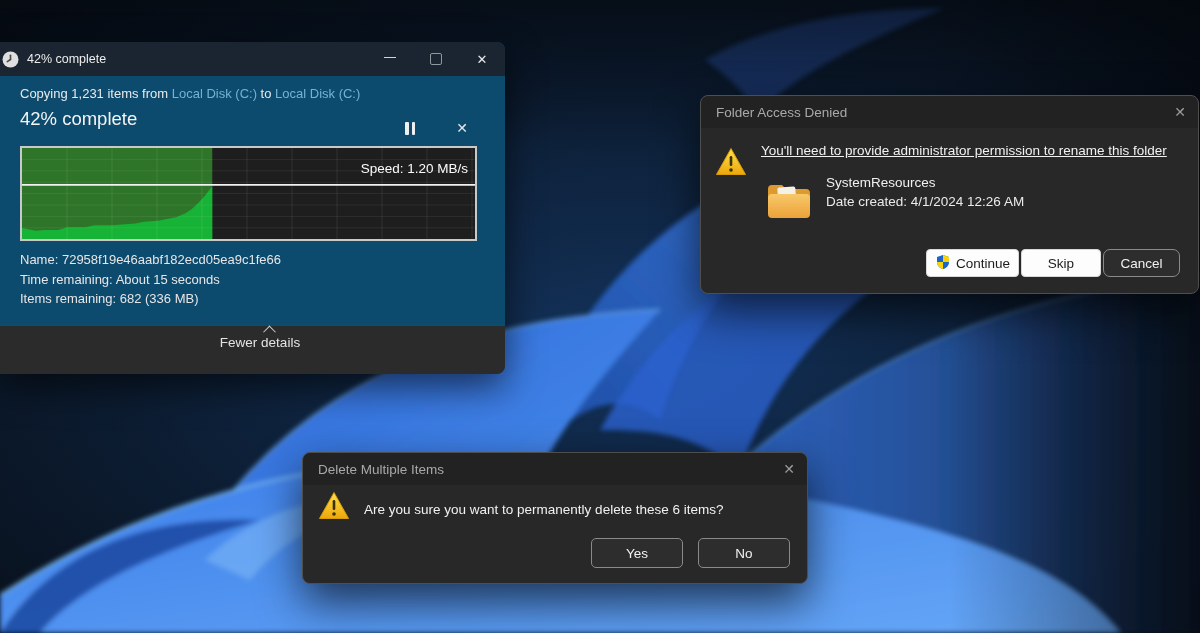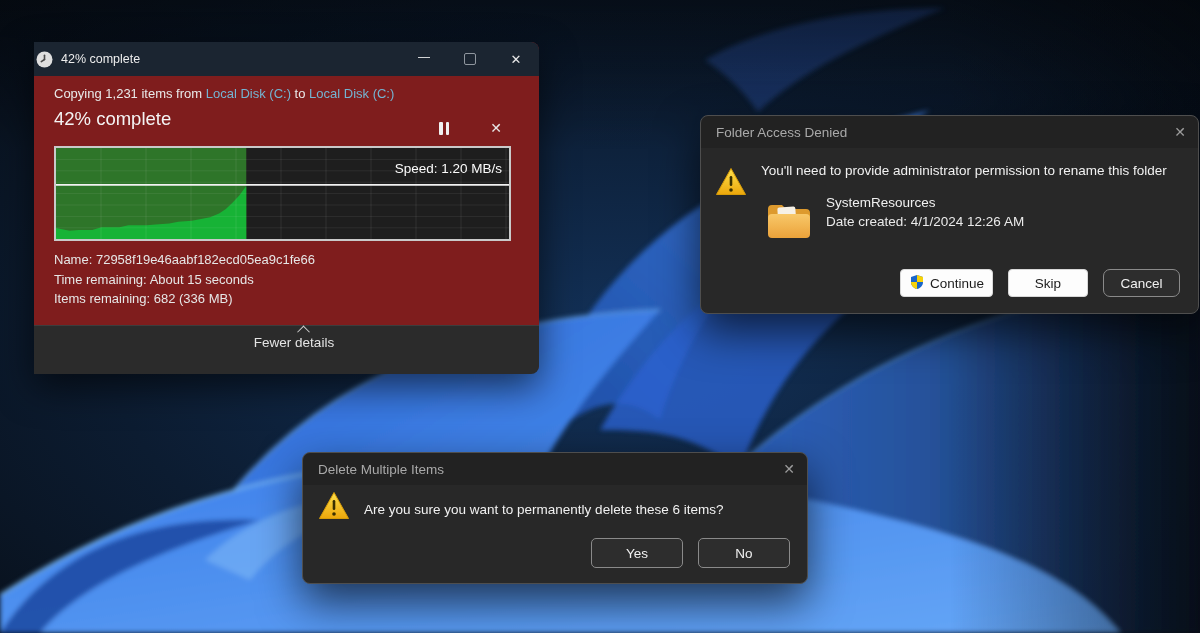--- a/index.html
+++ b/index.html
@@ -1,22 +1,22 @@
 <!DOCTYPE html>
 <html><head>
 <meta charset="utf-8">
 <style>
   html,body{margin:0;padding:0;width:1200px;height:633px;overflow:hidden;background:#0a1018;
     font-family:"Liberation Sans", sans-serif;-webkit-font-smoothing:antialiased;}
   .stage{position:relative;width:1200px;height:633px;overflow:hidden;}
   .wallpaper{position:absolute;left:0;top:0;width:1200px;height:633px;}
 
   
-  .copy-win{position:absolute;left:0;top:42px;width:505px;height:331px;background:#7f1d1d;
-    border-radius:0 8px 8px 0;box-shadow:0 14px 36px rgba(0,0,0,.6);margin-left:34px;}
+  .copy-win{position:absolute;left:0;top:42px;width:505px;height:331px;background:#0c4a6e;
+    border-radius:0 8px 8px 0;box-shadow:0 14px 36px rgba(0,0,0,.6);}
   .copy-titlebar{position:absolute;left:0;top:0;width:100%;height:34px;background:#1b2531;
     border-radius:0 8px 0 0;display:flex;align-items:center;}
   .copy-title-text{margin-left:8px;font-size:12.5px;color:#ececec;}
   .clock-wrap{margin-left:2px;display:flex;align-items:center;}
   .win-controls{margin-left:auto;display:flex;height:34px;}
   .win-btn{width:46px;height:34px;display:flex;align-items:center;justify-content:center;
     color:#e8e8e8;font-size:13px;cursor:default;}
   .min-glyph{font-size:12px;transform:translateY(-2px);}
   .max-box{width:10px;height:10px;border:1px solid #8f969e;border-radius:2px;}
   .copy-line{position:absolute;left:20px;top:44px;font-size:13px;color:#e9e9e9;white-space:nowrap;}
@@ -46,27 +46,27 @@
   .dlg-title-text{font-size:13.5px;color:#a9a9a9;}
   .dlg-close{margin-left:auto;color:#9c9c9c;font-size:14px;width:26px;text-align:right;cursor:default;}
   .warn-wrap{position:absolute;width:34px;height:32px;}
   .dlg-msg{position:absolute;font-size:13.5px;color:#f1f1f1;white-space:nowrap;}
   .btn{display:flex;align-items:center;justify-content:center;height:28px;border-radius:4px;
     font-size:13.5px;box-sizing:border-box;cursor:default;}
   .btn-light{background:#fdfdfd;color:#1c1c1c;border:1px solid #d8d8d8;}
   .btn-dark{background:#2d2d2d;color:#f0f0f0;border:1px solid #8a8a8a;}
 
   
-  .folder-dlg{left:700px;top:95px;width:497px;height:197px;margin-top:20px;}
+  .folder-dlg{left:700px;top:95px;width:497px;height:197px;}
   .folder-dlg .warn-wrap{left:13px;top:50px;}
-  .folder-msg{left:60px;top:47px;}
+  .folder-msg{left:60px;top:47px;text-decoration:underline;}
   .folder-icon-wrap{position:absolute;left:64px;top:81px;}
   .folder-name{position:absolute;left:125px;top:79px;font-size:13.5px;color:#f0f0f0;}
   .folder-date{position:absolute;left:125px;top:98px;font-size:13.5px;color:#eaeaea;}
-  .folder-btn-row{position:absolute;right:18px;top:153px;display:flex;gap:15px;}
+  .folder-btn-row{position:absolute;right:18px;top:153px;display:flex;gap:2px;}
   .btn-continue{width:93px;gap:5px;}
   .btn-skip{width:80px;}
   .btn-cancel{width:77px;border-radius:7px;}
 
   
   .delete-dlg{left:302px;top:452px;width:504px;height:130px;}
   .delete-dlg .warn-wrap{left:14px;top:36px;}
   .delete-msg{left:61px;top:49px;}
   .delete-btn-row{position:absolute;right:17px;bottom:15px;display:flex;gap:15px;}
   .btn-yes,.btn-no{width:92px;height:30px;border-radius:5px;}

